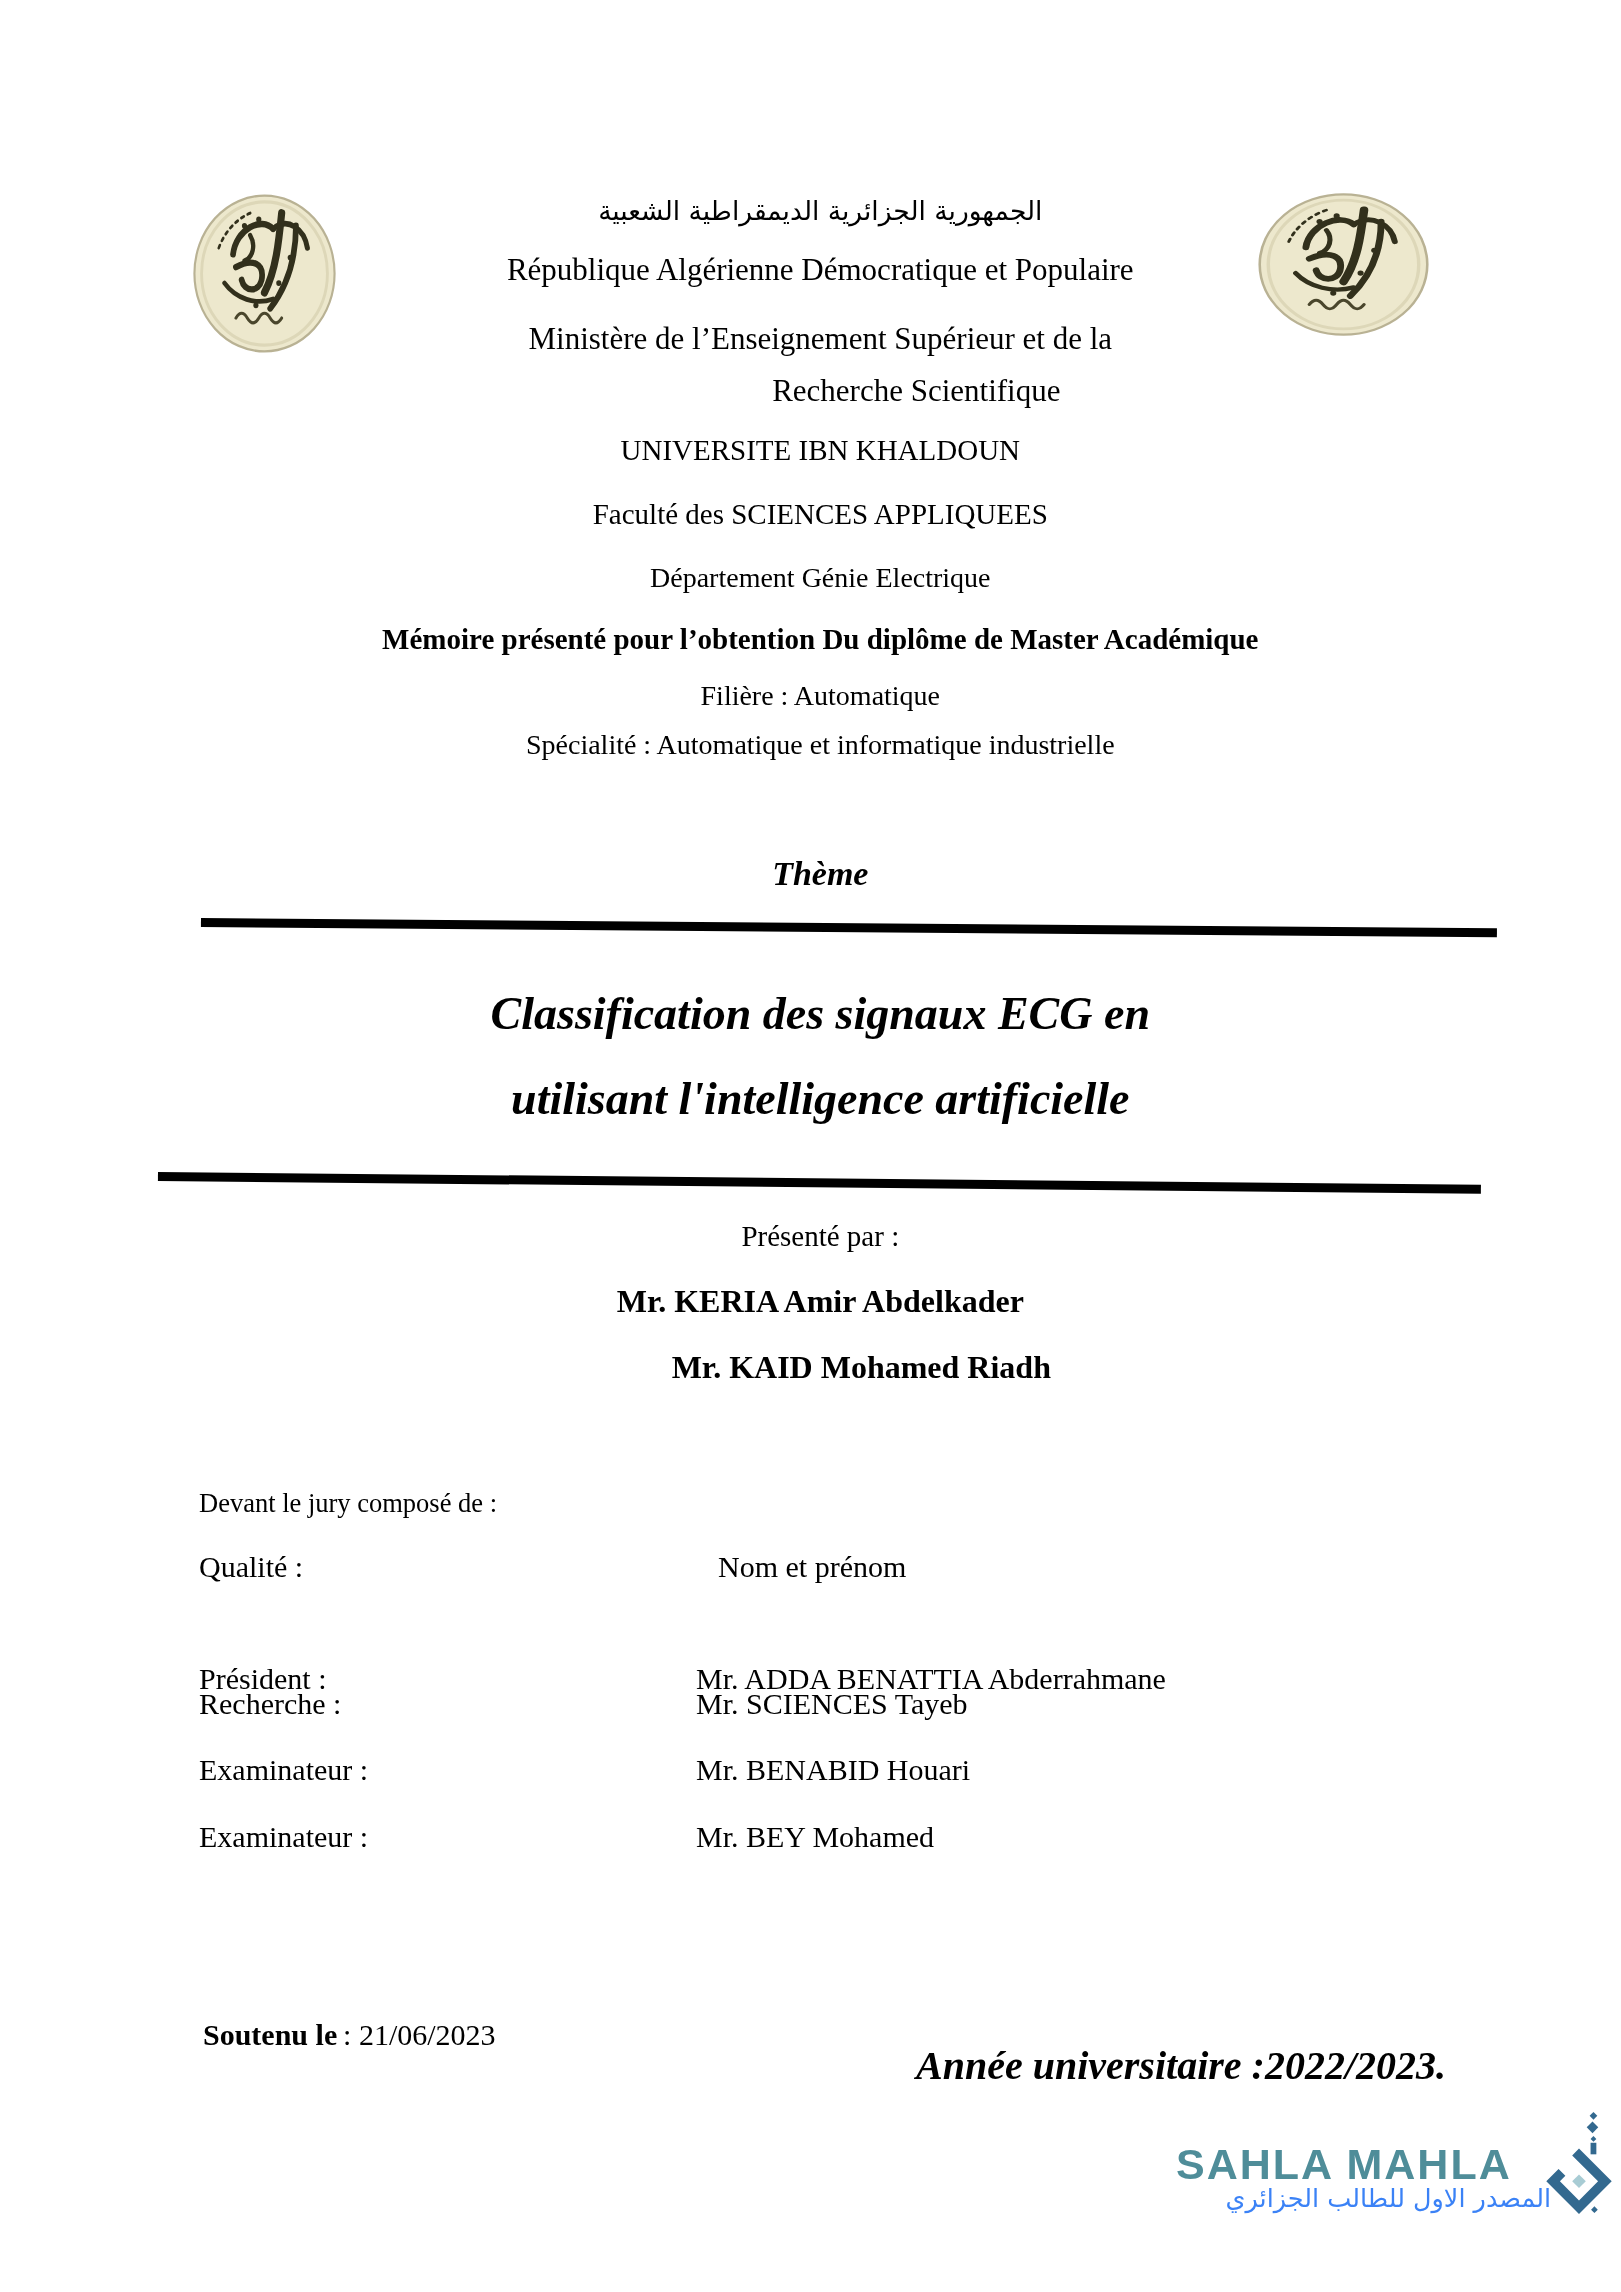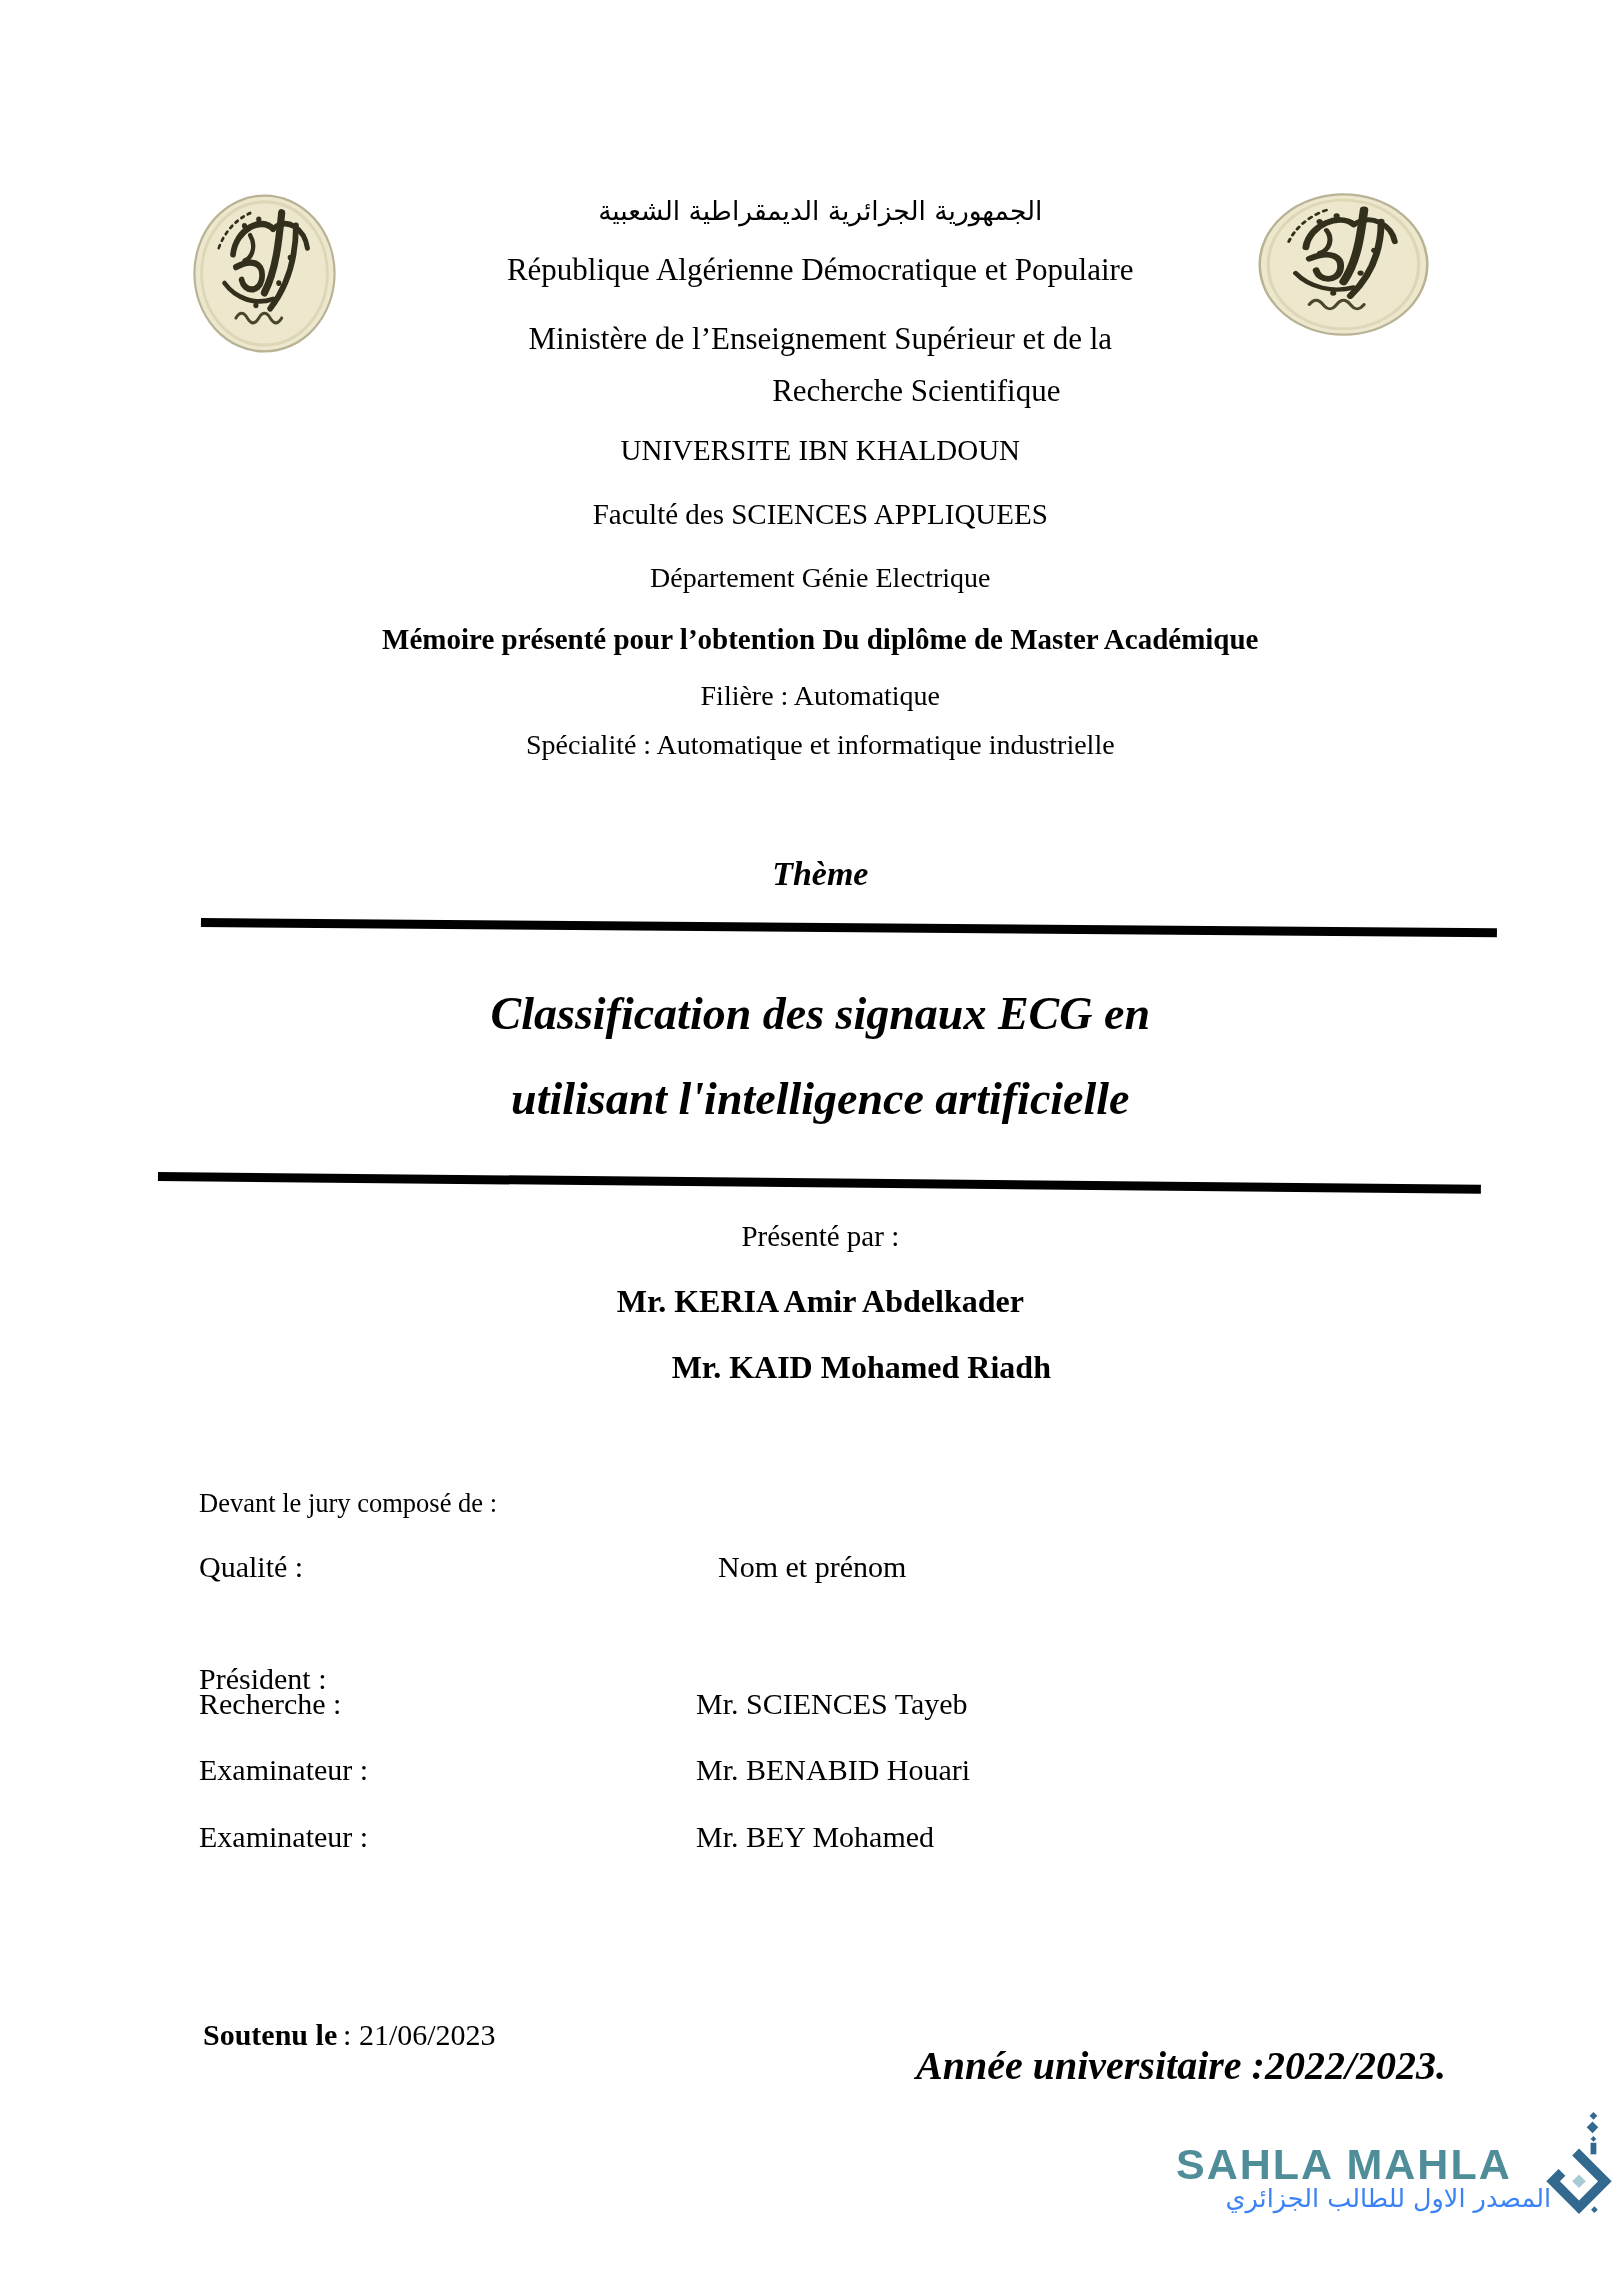--- a/index.html
+++ b/index.html
@@ -158,20 +158,21 @@
   <div class="cx b t-author2 shift-r2">Mr. KAID Mohamed Riadh</div>
 
   <div class="abs jury-intro">Devant le jury composé de :</div>
 
   <div class="abs jury-row jr0 first">
     <span class="lab">Qualité :</span>
     <span class="val">Nom et prénom</span>
   </div>
   <div class="abs jury-row jr1">
     <span class="lab">Président :</span>
+    <span class="val">Mr. ADDA BENATTIA Abderrahmane</span>
   </div>
   <div class="abs jury-row jr2">
     <span class="lab">Recherche :</span>
     <span class="val">Mr. SCIENCES Tayeb</span>
   </div>
   <div class="abs jury-row jr3">
     <span class="lab">Examinateur :</span>
     <span class="val">Mr. BENABID Houari</span>
   </div>
   <div class="abs jury-row jr4">

